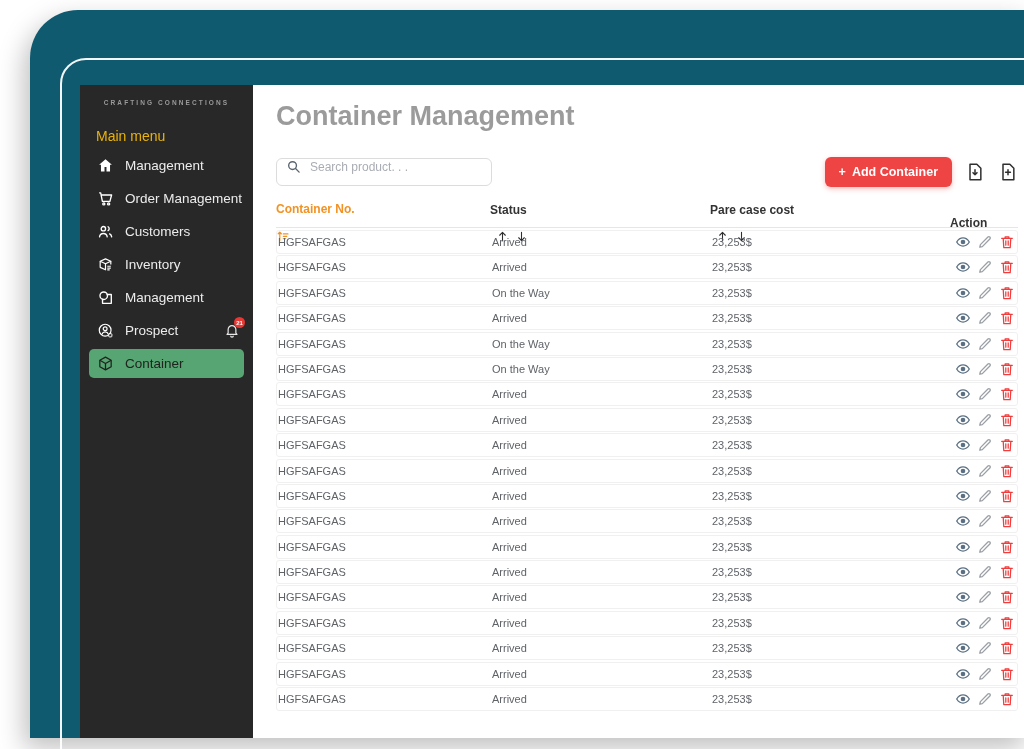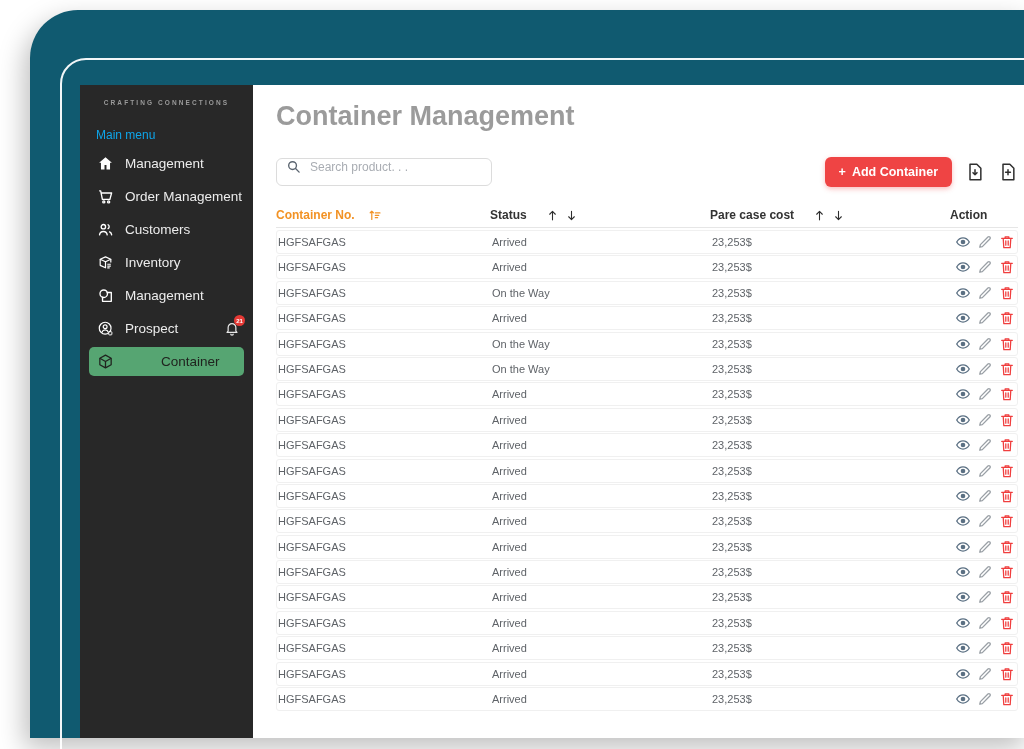--- a/index.html
+++ b/index.html
@@ -22,31 +22,31 @@
   
   .window {
     position:absolute; left:80px; top:85px; width:944px; height:653px;
     display:flex; background:#ffffff; overflow:hidden;
   }
   
   .sidebar { width:173px; background:#282828; flex:none; padding-top:11px; }
   .logo-wrap { text-align:center; }
   .logo-text { font-size:29px; line-height:30px; color:#7da33b; letter-spacing:1px; font-weight:500; }
   .logo-tagline { font-size:6.5px; letter-spacing:2.1px; color:#9a9a9a; margin-top:3px; font-weight:700; }
-  .menu-label { margin:22px 0 0 16px; font-size:12px; color:#0ea5e9; }
+  .menu-label { margin:22px 0 0 16px; font-size:14px; color:#eab308; }
   .menu-list { margin-top:5px; }
   .menu-item {
     display:flex; align-items:center; height:33px; padding:0 12px 0 17px;
     color:#ececec; font-size:13.5px; cursor:pointer;
   }
   .menu-item .mi-icon { width:17px; height:17px; color:#ffffff; flex:none; }
   .menu-item .mi-label { margin-left:11px; white-space:nowrap; }
   .menu-item.active {
     background:#56a572; border-radius:5px; margin:2px 9px; height:29px;
-    padding:0 8px; color:#20241f;gap:36px;
+    padding:0 8px; color:#20241f;
   }
   .menu-item.active .mi-icon { color:#20241f; }
   .mi-badge { margin-left:auto; position:relative; width:17px; height:17px; color:#e8e8e8; }
   .mi-badge .bell { display:block; width:16px; height:16px; }
   .badge-dot {
     position:absolute; top:-5px; right:-4px; min-width:11px; height:11px;
     background:#e53935; border-radius:50%; color:#fff; font-size:6px;
     display:flex; align-items:center; justify-content:center; font-weight:700;
   }
   
@@ -70,21 +70,21 @@
     font-family:"Liberation Sans", sans-serif; box-shadow:0 2px 5px rgba(239,68,68,0.35);
   }
   .file-btn { width:20px; height:20px; color:#2f2f2f; cursor:pointer; }
   
   .table { margin-top:15px; }
   .thead {
     display:grid; grid-template-columns:214px 220px 240px 1fr;
     align-items:center; height:26px; border-bottom:1px solid #e6e6e6;
     font-size:12px; color:#333; font-weight:600;
   }
-  .th { display:flex; align-items:flex-end; gap:13px; }
+  .th { display:flex; align-items:flex-start; gap:13px;flex-direction:column; }
   .th.first { color:#f29224; }
   .sort-pair { display:flex; align-items:center; gap:6px; margin-left:6px; }
   .icn-13 { width:13px; height:13px; display:inline-block; }
   .icn-14 { width:14px; height:14px; display:inline-block; color:#f29224; }
   .arrow { color:#2e2e2e; cursor:pointer; }
   .tbody { margin-top:2px; }
   .trow {
     display:grid; grid-template-columns:214px 220px 240px 1fr;
     align-items:center; height:24px; margin-bottom:1.4px;
     border:1px solid #f0f0f0; border-radius:3px; background:#fff;

